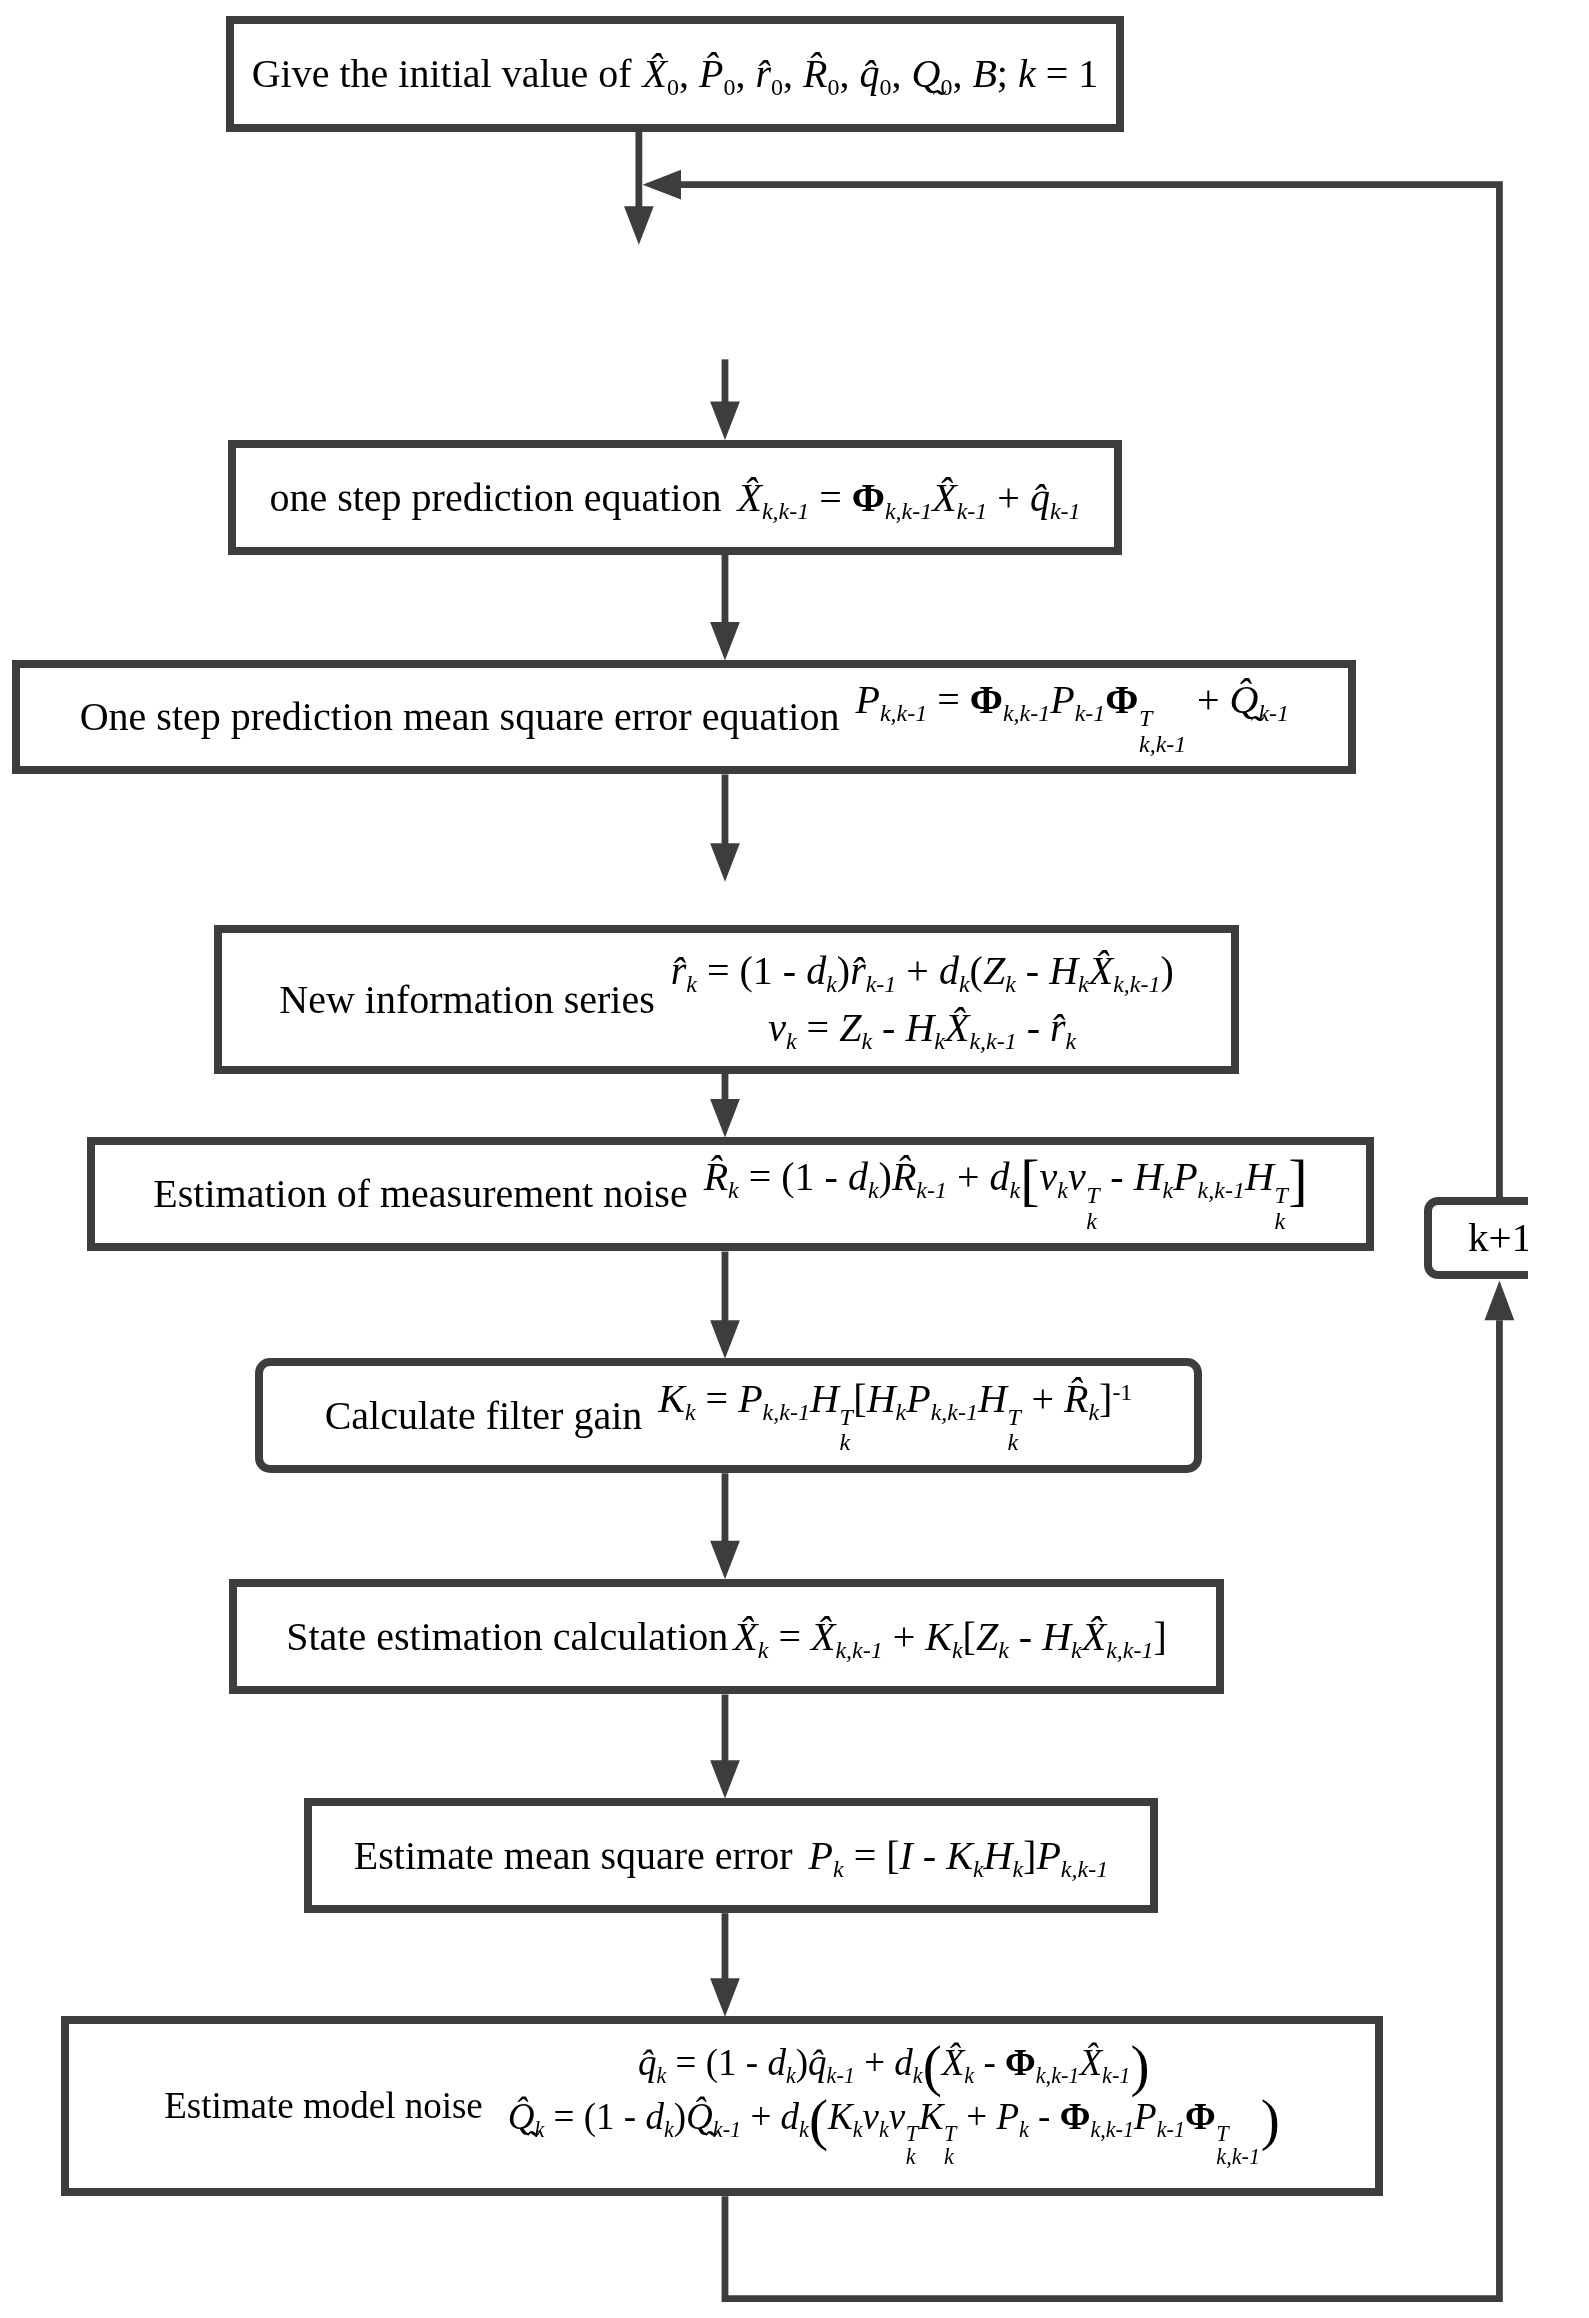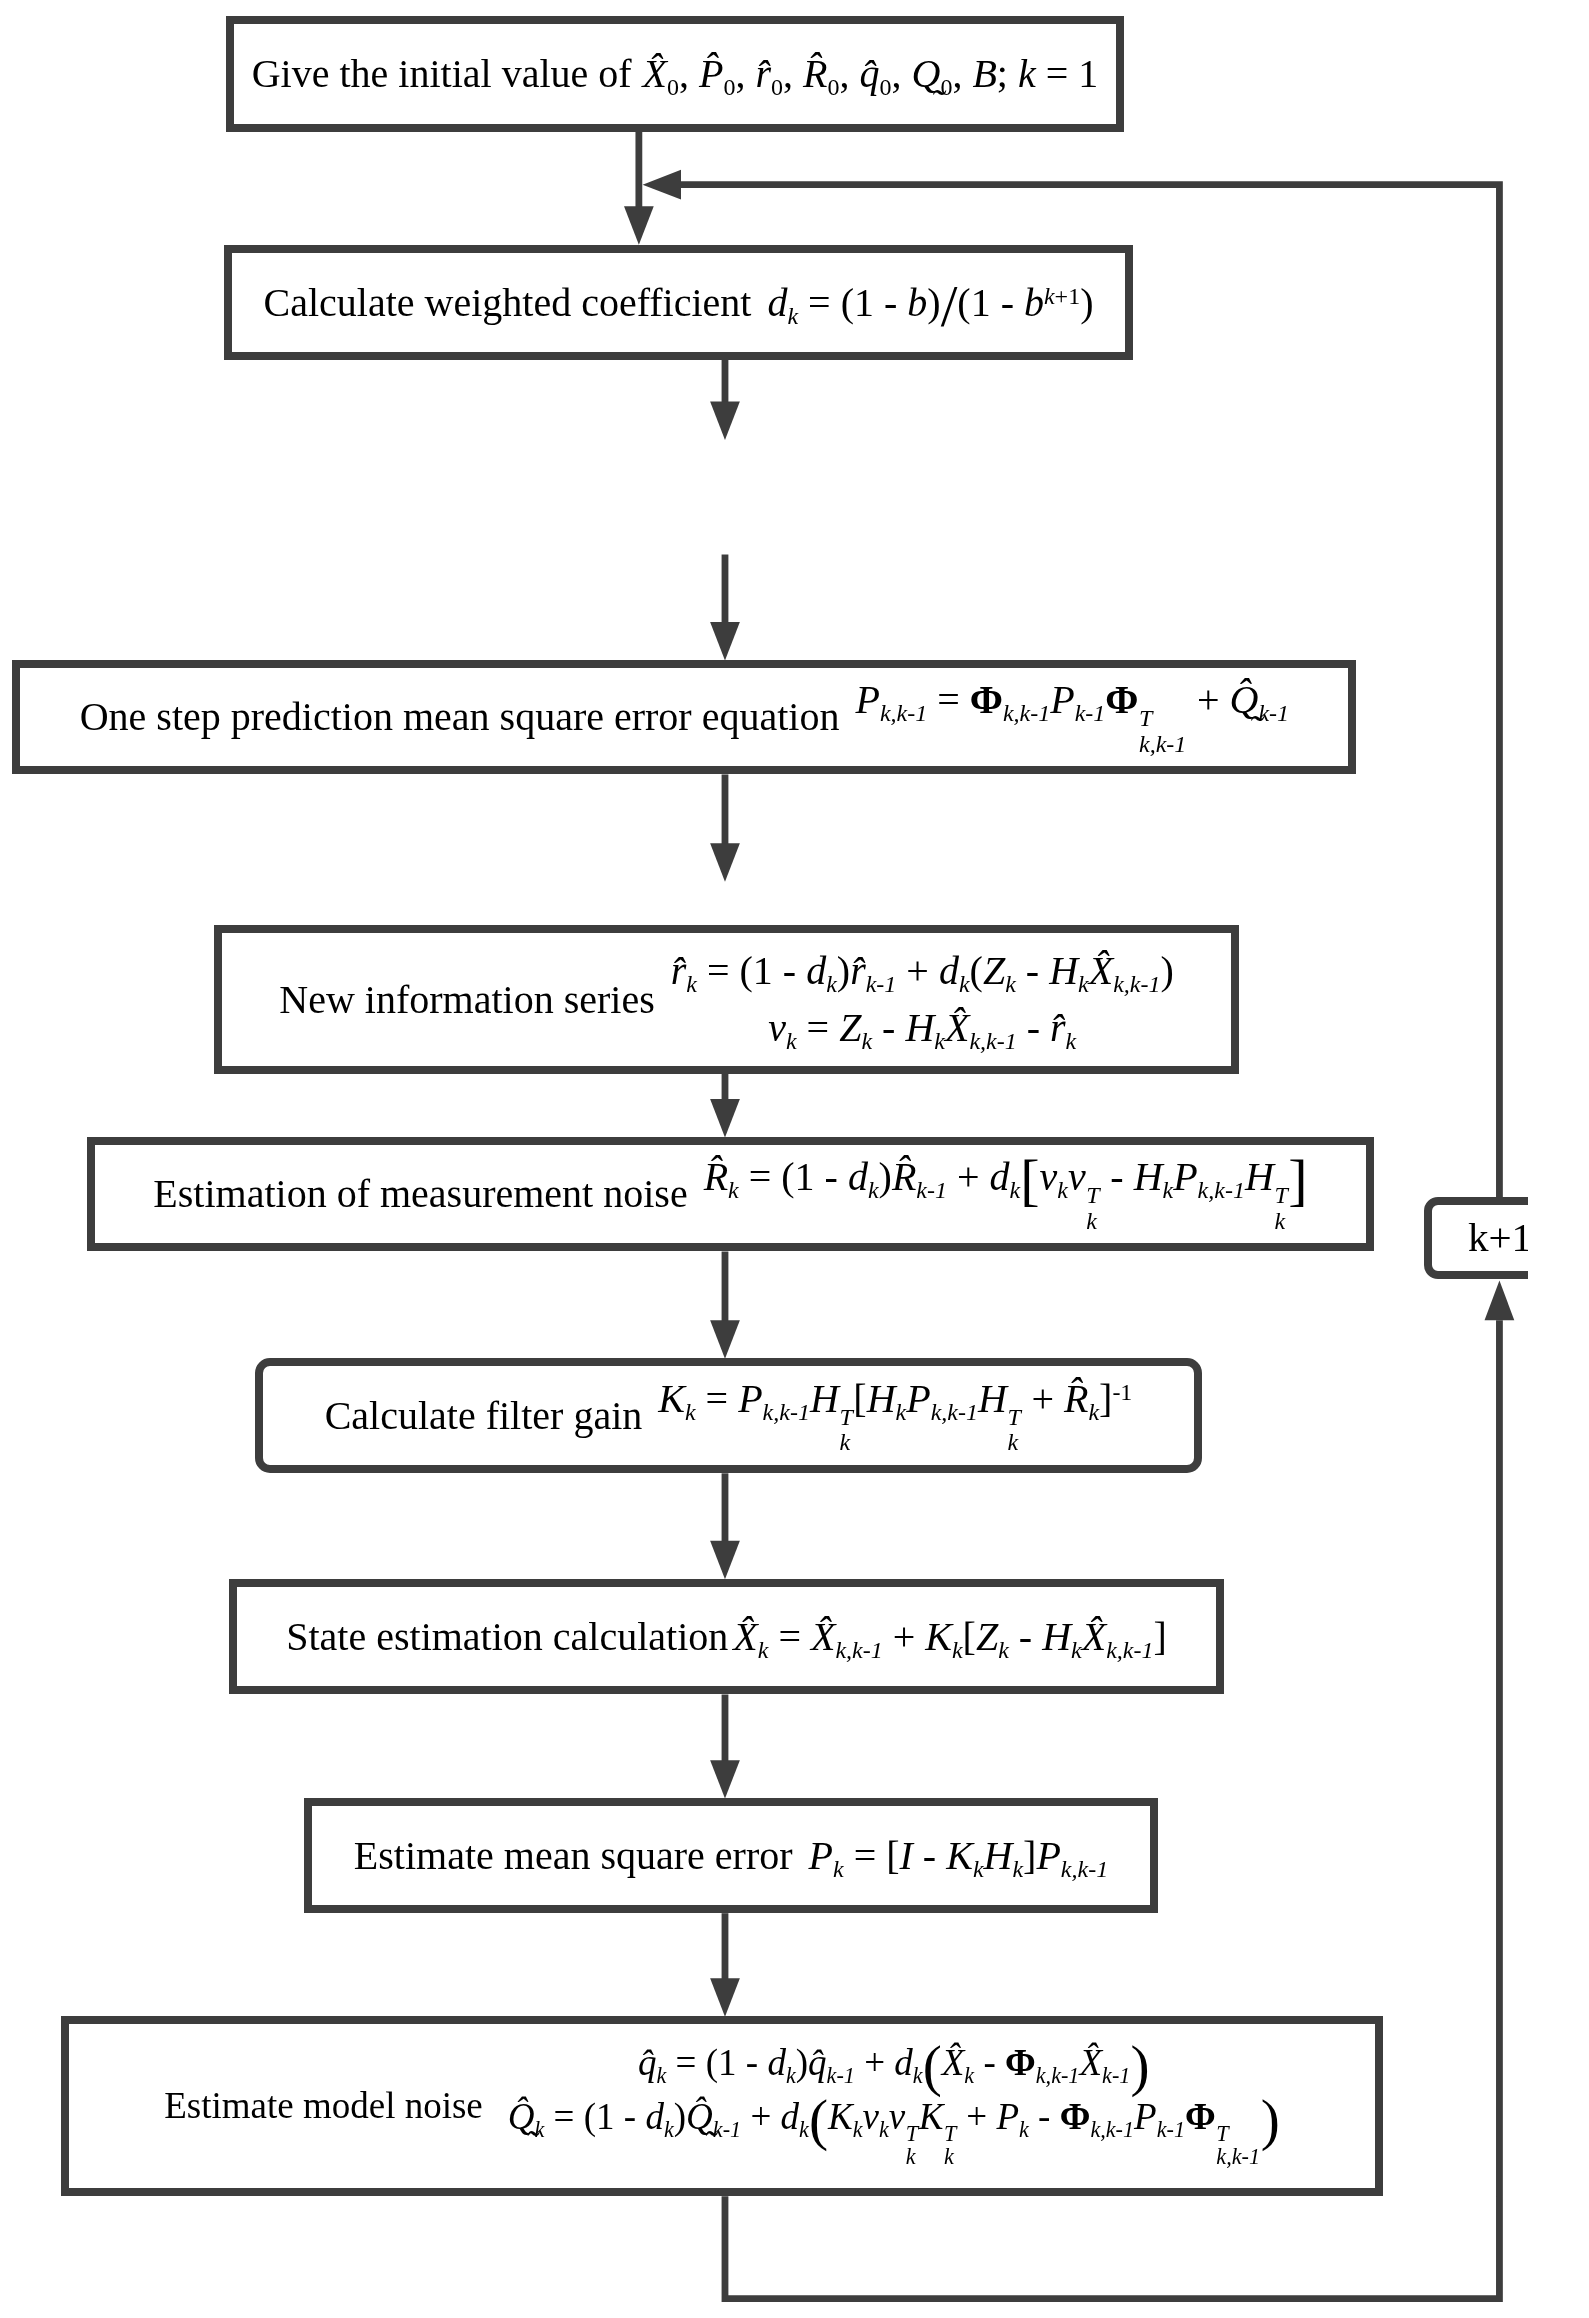--- a/index.html
+++ b/index.html
@@ -85,25 +85,25 @@
 
     <path class="cn" d="M2420 1933 V298 H1099"></path>
     <polygon class="ah" points="1099,274 1099,322 1037,298"></polygon>
   </svg>
 
   <div class="box" id="box-init" style="left:226px;top:15.5px;width:898px;height:116px;">
     <span class="lbl">Give the initial value of</span>
     <span class="eq"><i>X̂</i><sub>0</sub>, <i>P̂</i><sub>0</sub>, <i>r̂</i><sub>0</sub>, <i>R̂</i><sub>0</sub>, <i>q̂</i><sub>0</sub>, <i>Q̰</i><sub>0</sub>, <i>B</i>; <i>k</i> = 1</span>
   </div>
 
-  <div class="box" id="box-weighted" style="left:224px;top:245px;width:909px;height:115px;">
-    <span class="lbl">Calculate weighted coefficient</span>
-    <span class="eq"><i>d</i><sub><i>k</i></sub> = (1 - <i>b</i>)<span class="sl">/</span>(1 - <i>b</i><sup><i>k</i>+1</sup>)</span>
+
+  <div class="box" id="box-prediction" style="left:228px;top:440px;width:894px;height:115px;">
+    <span class="lbl">one step prediction equation</span>
+    <span class="eq"><i>X̂</i><sub><i>k,k-1</i></sub> = <b>Φ</b><sub><i>k,k-1</i></sub><i>X̂</i><sub><i>k-1</i></sub> + <i>q̂</i><sub><i>k-1</i></sub></span>
   </div>
-
 
   <div class="box" id="box-mse" style="left:12.4px;top:660px;width:1344px;height:114px;">
     <span class="lbl">One step prediction mean square error equation</span>
     <span class="eq"><i>P</i><sub><i>k,k-1</i></sub> = <b>Φ</b><sub><i>k,k-1</i></sub><i>P</i><sub><i>k-1</i></sub><b>Φ</b><span class="ss">
           <span class="u"><i>T</i></span>
           <span class="d"><i>k,k-1</i></span>
         </span> + <i>Q̰̂</i><sub><i>k-1</i></sub></span>
   </div>
 
   <div class="box" id="box-innovation" style="left:214px;top:881px;width:1025px;height:149px;margin-top:44px;">

